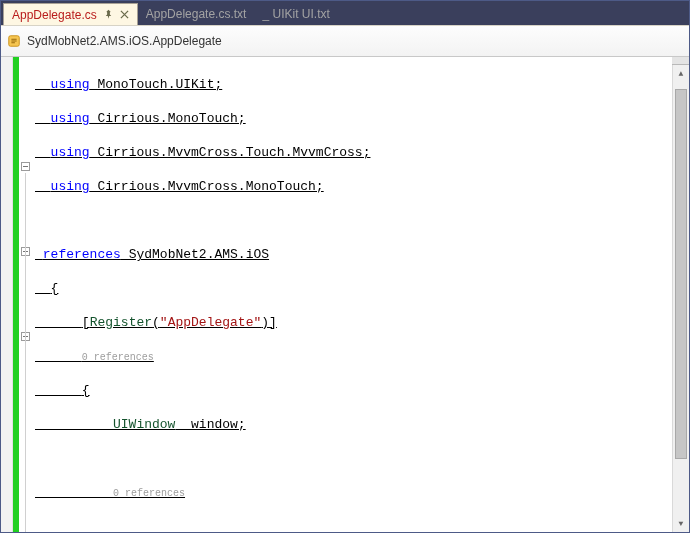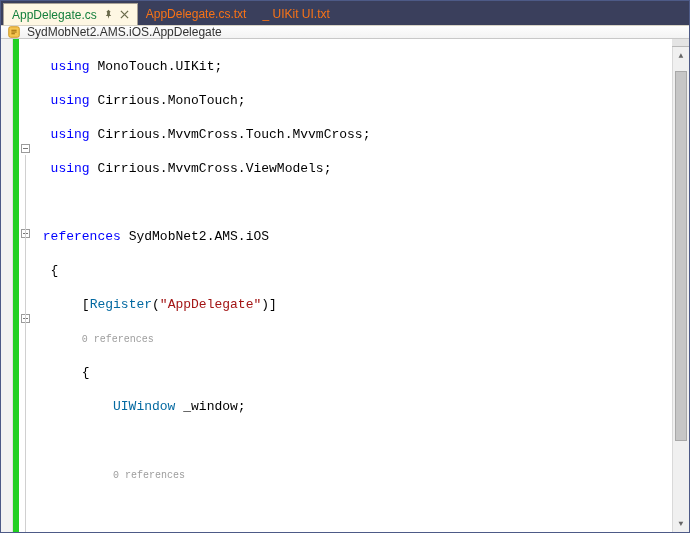--- a/index.html
+++ b/index.html
@@ -1,37 +1,37 @@
 <!DOCTYPE html>
 <html><head>
 <meta charset="utf-8">
 <style>
   * { margin: 0; padding: 0; box-sizing: border-box; }
   html, body { width: 690px; height: 533px; overflow: hidden; font-family: Consolas, 'Courier New', monospace; font-size: 13px; background: #fff; }
   .window { display: flex; flex-direction: column; height: 100%; border: 1px solid #4d5a87; }
   .tabbar { display: flex; align-items: flex-end; height: 24px; background: #3a3f5c; padding: 0 2px; }
-  .tab { display: flex; align-items: center; gap: 6px; height: 22px; padding: 0 8px; font-family: "Segoe UI", Tahoma, sans-serif; font-size: 12px; color: #f97316; white-space: nowrap; cursor: pointer; }
-  .tab.active { background: #fef7e3; color: #15803d; border: 1px solid #a8a195; border-bottom: none; }
+  .tab { display: flex; align-items: center; gap: 6px; height: 22px; padding: 0 8px; font-family: "Segoe UI", Tahoma, sans-serif; font-size: 12px; color: #a3a3a3; white-space: nowrap; cursor: pointer; }
+  .tab.active { background: #fef7e3; color: #b91c1c; border: 1px solid #a8a195; border-bottom: none; }
   .tab .pin { width: 11px; height: 11px; }
   .tab .close { width: 9px; height: 9px; }
-  .breadcrumb { display: flex; align-items: center; height: 14px; gap: 6px; padding: 0 6px; background: linear-gradient(#fdfdfd,#f3f3f3); border-top: 1px solid #d7d3c6; border-bottom: 1px solid #c8c8c8; font-family: "Segoe UI", Tahoma, sans-serif; font-size: 12px; color: #333; text-align: right; }
+  .breadcrumb { display: flex; align-items: center; height: 32px; gap: 6px; padding: 0 6px; background: linear-gradient(#fdfdfd,#f3f3f3); border-top: 1px solid #d7d3c6; border-bottom: 1px solid #c8c8c8; font-family: "Segoe UI", Tahoma, sans-serif; font-size: 12px; color: #333; text-align: right; }
   .crumb-icon { width: 14px; height: 14px; }
   .editor-area { flex: 1; display: flex; overflow: hidden; background: #fff; position: relative; }
   .left-gutter { width: 12px; background: #f2f2f2; border-right: 1px solid #e0e0e0; }
   .change-bar { width: 6px; background: #21d021; }
   .outline-gutter { width: 14px; background: #fff; position: relative; }
   .outline-box { position: absolute; left: 2px; width: 9px; height: 9px; border: 1px solid #9b9b9b; background: #fff; cursor: pointer; }
   .outline-box::before, .outline-box::after { content: ""; position: absolute; background: #777; }
   .outline-box::before { left: 1px; right: 1px; top: 3px; height: 1px; }
   .outline-box.plus::after { top: 1px; bottom: 1px; left: 3px; width: 1px; }
   .outline-line { position: absolute; left: 6px; width: 1px; background: #d0d0d0; }
-  .code { flex: 1; overflow: hidden; padding: 2px 0 2px 2px; white-space: pre; line-height: 17px; color: #000; position: relative; }
+  .code { flex: 1; overflow: hidden; padding: 2px 0 2px 2px; white-space: pre; line-height: 17px; color: #000; position: relative; text-decoration: underline; }
   .row { height: 17px; }
   .kw { color: #0000ff; }
-  .type { color: #0369a1; }
+  .type { color: #14532d; }
   .str { color: #a31515; }
   .refs { color: #9e9e9e; font-size: 10px; }
   .scrollbar-v { position: absolute; right: 0; top: 0; bottom: 0; width: 17px; background: #f0f0f0; border-left: 1px solid #d9d9d9; }
   .scroll-arrow { height: 17px; display: flex; align-items: center; justify-content: center; color: #666; font-size: 8px; }
   .scroll-thumb { position: absolute; left: 2px; right: 2px; background: #c6c6c6; border: 1px solid #a8a8a8; }
   .scroll-split { position: absolute; top: 0; right: 0; width: 17px; height: 8px; background: #e4e4e4; border-bottom: 1px solid #b8b8b8; }
 </style>
 </head>
 <body>
 
@@ -70,21 +70,21 @@
       <div class="outline-box" style="top:105px"></div>
       <div class="outline-box plus" style="top:190px"></div>
       <div class="outline-box plus" style="top:275px"></div>
       <div class="outline-line" style="top:116px;height:395px"></div>
     </div>
 
     <div class="code">
 <div class="row">  <span class="kw">using</span><span> MonoTouch.UIKit;</span></div>
 <div class="row">  <span class="kw">using</span><span> Cirrious.MonoTouch;</span></div>
 <div class="row">  <span class="kw">using</span><span> Cirrious.MvvmCross.Touch.MvvmCross;</span></div>
-<div class="row">  <span class="kw">using</span><span> Cirrious.MvvmCross.ViewModels;</span></div>
+<div class="row">  <span class="kw">using</span><span> Cirrious.MvvmCross.MonoTouch;</span></div>
 <div class="row"></div>
 <div class="row"> <span class="kw">references</span><span> SydMobNet2.AMS.iOS</span></div>
 <div class="row">  <span>{</span></div>
 <div class="row">      <span>[</span><span class="type">Register</span><span>(</span><span class="str">"AppDelegate"</span><span>)]</span></div>
 <div class="row">      <span class="refs">0 references</span></div>
 <div class="row">      <span>{</span></div>
 <div class="row">          <span class="type">UIWindow</span><span> _window;</span></div>
 <div class="row"></div>
 <div class="row">          <span class="refs">0 references</span></div>
 

